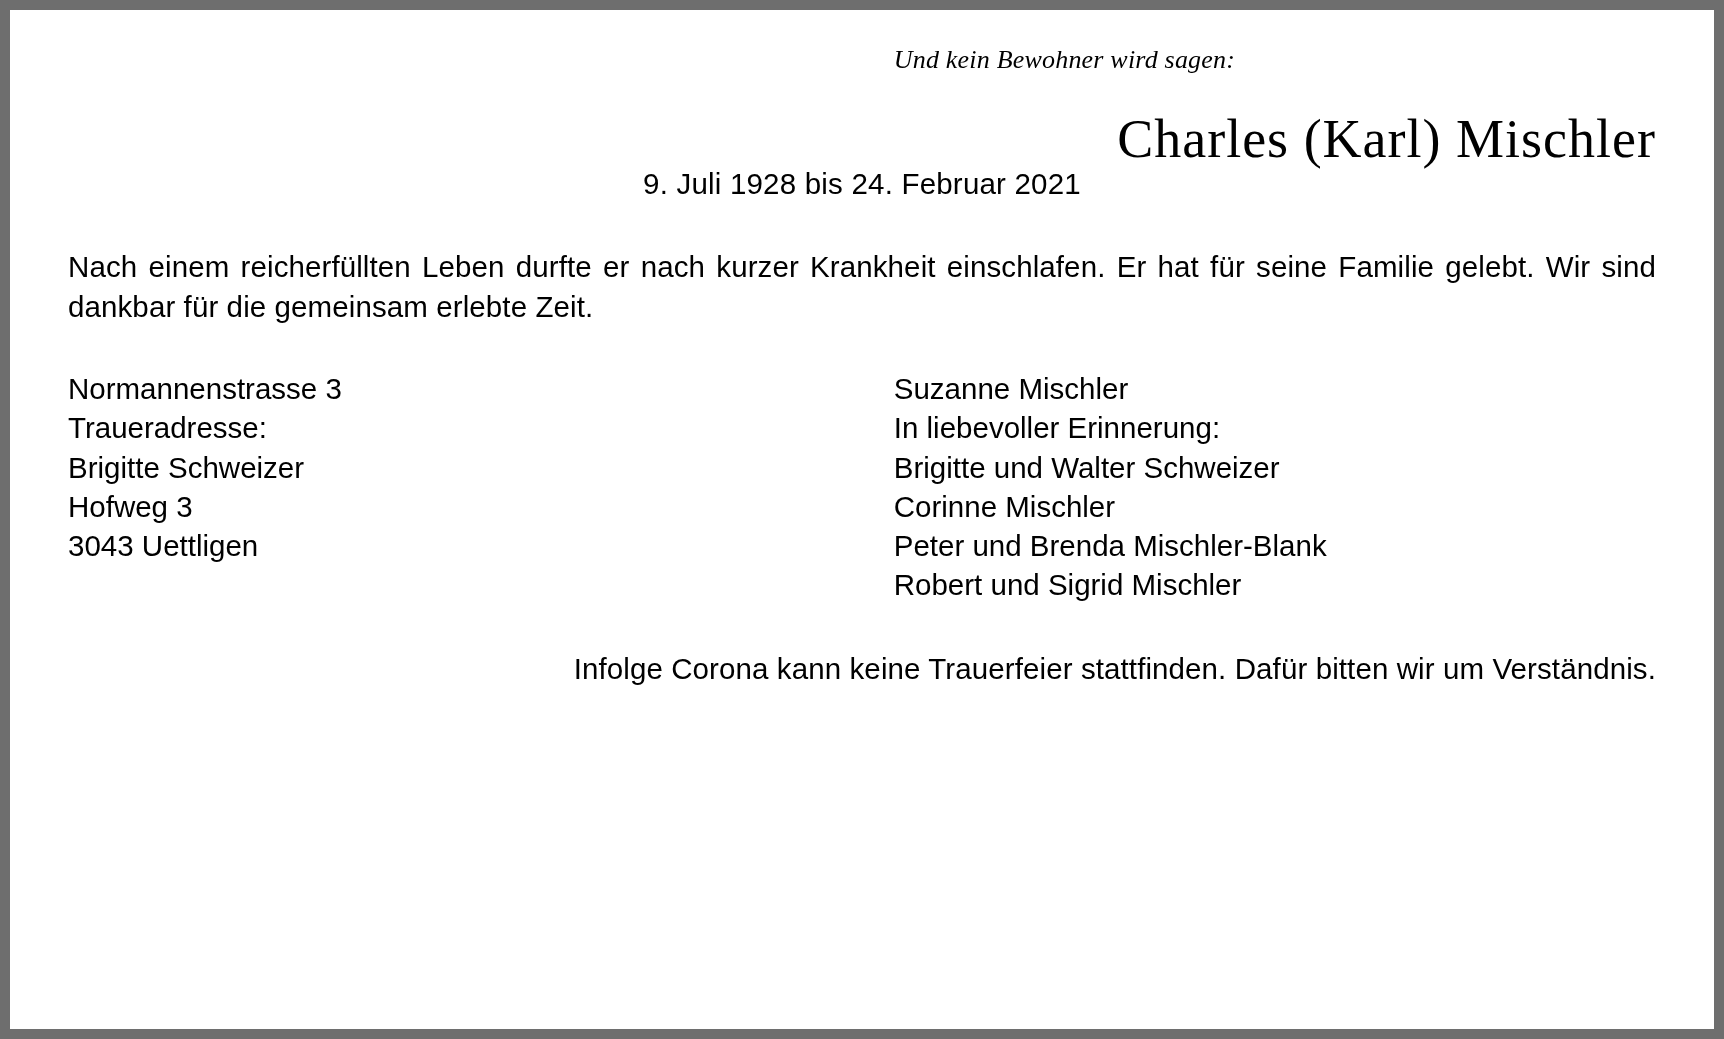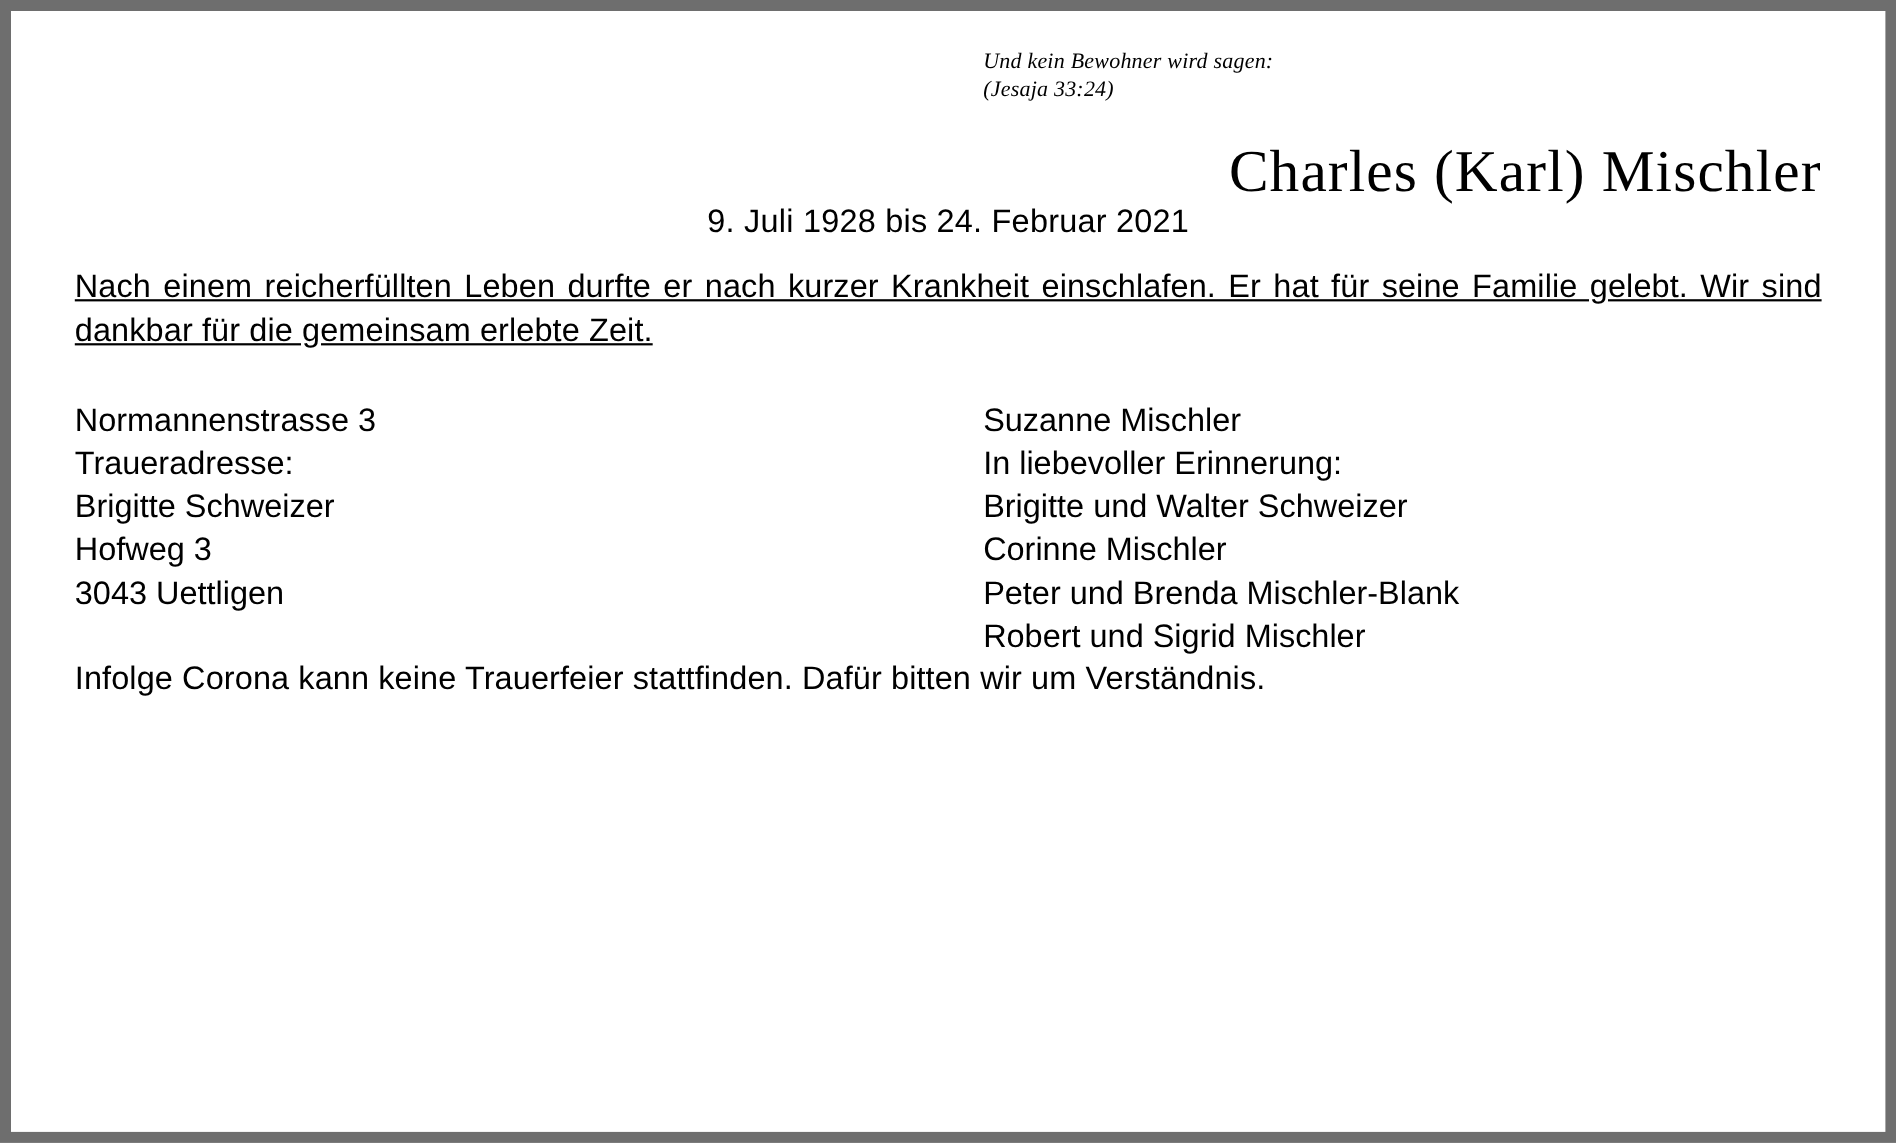--- a/index.html
+++ b/index.html
@@ -26,21 +26,21 @@
     width: 100%;
     height: 100%;
     background: #ffffff;
     padding: 34px 58px 24px 58px;
     position: relative;
   }
   .epitaph {
     margin-left: 52%;
     font-family: "Liberation Serif", serif;
     font-style: italic;
-    font-size: 20px;
+    font-size: 26px;
     line-height: 1.26;
     letter-spacing: 0.2px;
     color: #000;
   }
   .epitaph div {
     white-space: nowrap;
   }
   .intro-line {
     margin-top: 48px;
     font-size: 29.5px;
@@ -56,60 +56,60 @@
     line-height: 1.05;
     letter-spacing: 1px;
     font-weight: 400;
   }
   .life-dates {
     text-align: center;
     font-size: 29.5px;
     letter-spacing: 0.2px;
   }
   .eulogy {
-    margin-top: 22px;
+    margin-top: 46px;
     font-size: 29.5px;
     line-height: 1.35;
     text-align: justify;
     letter-spacing: 0.1px;
-    text-decoration: underline;
   }
   .columns {
     margin-top: 42px;
     display: flex;
     width: 100%;
   }
   .column-left {
     width: 52%;
     font-size: 29.5px;
     line-height: 1.33;
   }
   .column-right {
     width: 48%;
     font-size: 29.5px;
     line-height: 1.33;
   }
   .columns div {
     white-space: nowrap;
   }
   .notice-footer {
+    margin-top: 46px;
     font-size: 29.5px;
     line-height: 1.3;
     letter-spacing: 0.1px;
+    text-align: right;
   }
 </style>
 </head>
 <body>
 
 <div class="obituary-frame">
   <div class="obituary-card">
 
     <div class="epitaph">
       <div>Und kein Bewohner wird sagen:</div>
-      <div>(Jesaja 33:24)</div>
     </div>
 
 
     <div class="deceased-name">Charles (Karl) Mischler</div>
 
     <div class="life-dates">9. Juli 1928 bis 24. Februar 2021</div>
 
     <div class="eulogy">Nach einem reicherfüllten Leben durfte er nach kurzer Krankheit einschlafen. Er hat für seine Familie gelebt. Wir sind dankbar für die gemeinsam erlebte Zeit.</div>
 
     <div class="columns">

